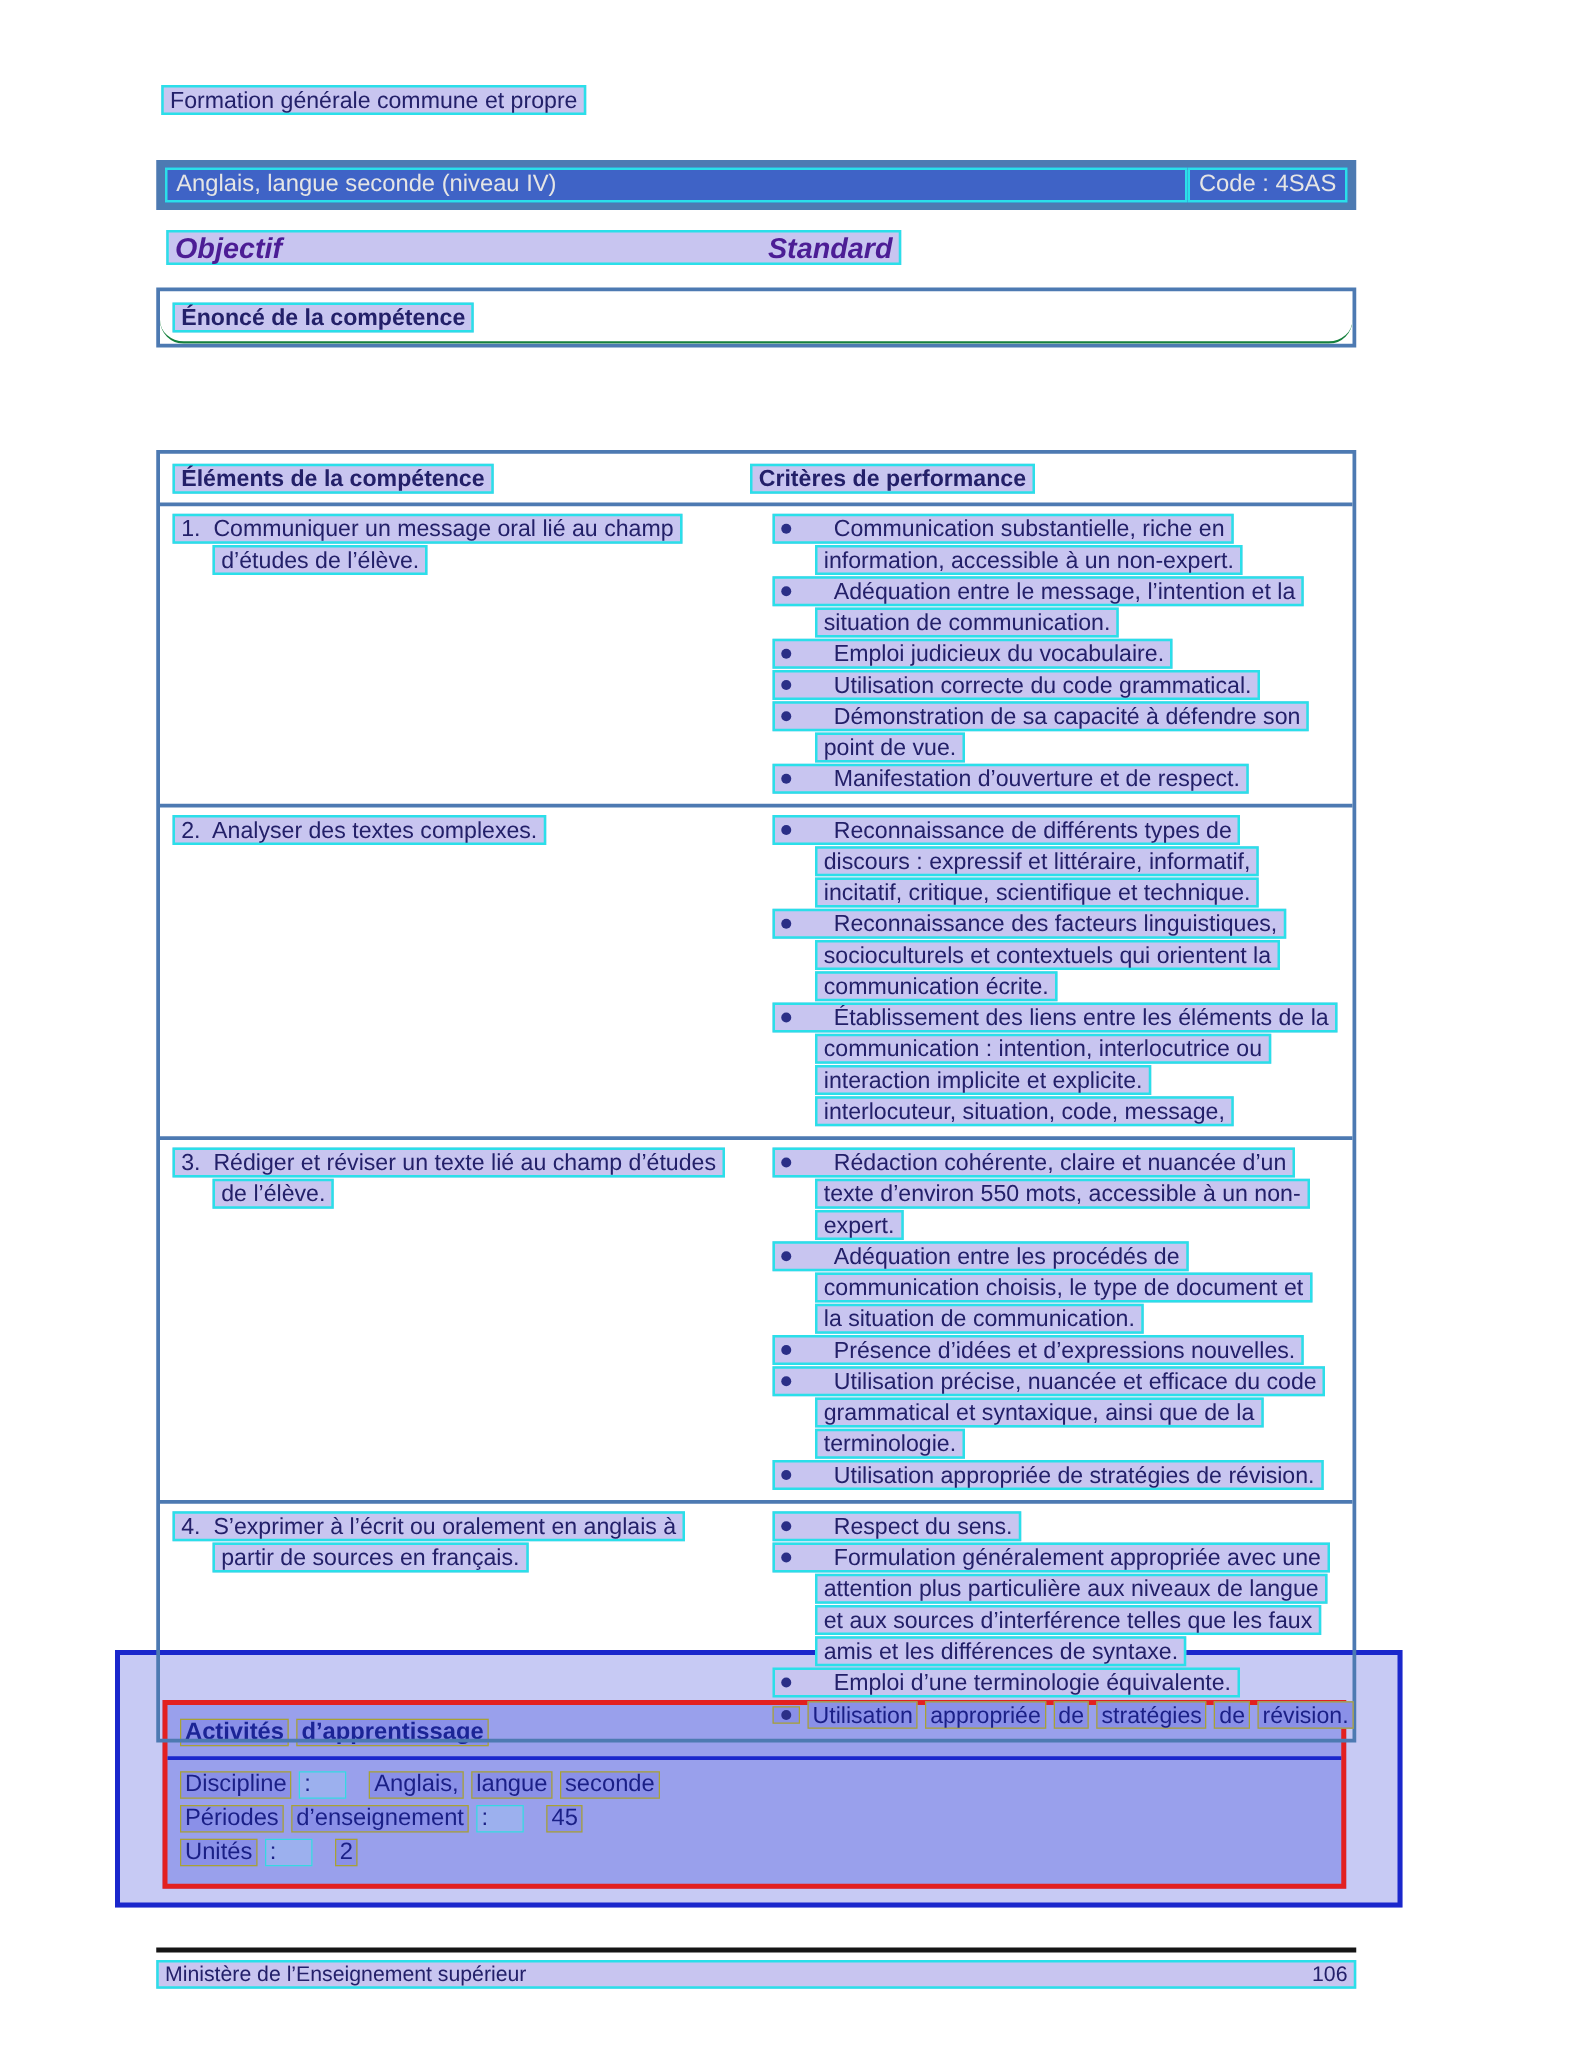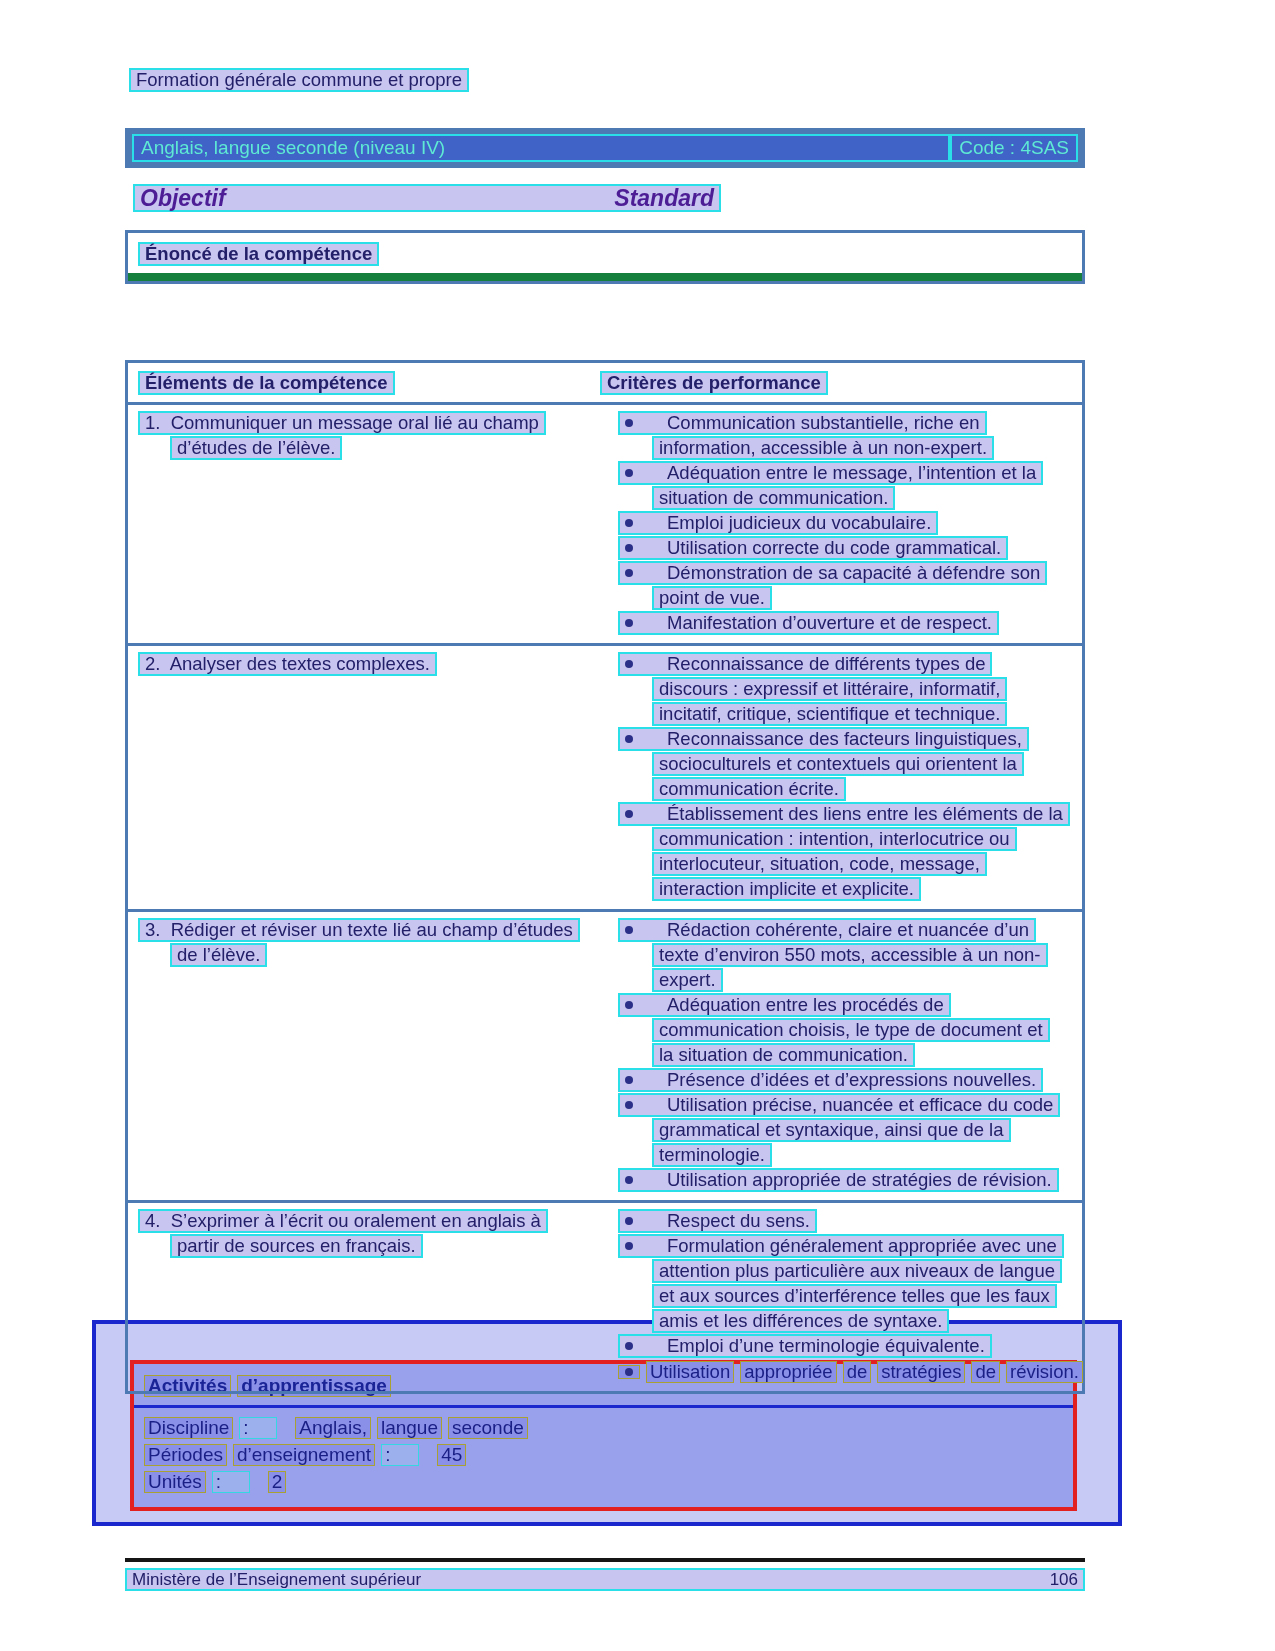--- a/index.html
+++ b/index.html
@@ -16,36 +16,36 @@
   .hl.bold{font-weight:bold;}
   
   .top-label{position:absolute;left:129px;top:68px;font-size:18px;}
   
   .header-bar{
     position:absolute;left:125px;top:128px;width:960px;height:40px;
     background:#4d7ab2;display:flex;align-items:center;justify-content:space-between;
     padding:0 7px;box-sizing:border-box;
   }
   .bar-box{
-    background:#3f63c6;border:2px solid #2bdfe9;color:#5eead4;
+    background:#3f63c6;border:2px solid #2bdfe9;color:#e5e5e5;
     font-size:19px;line-height:22px;padding:1px 7px;white-space:pre;
   }
   .bar-title{width:800px;}
   
   .heading-row{position:absolute;left:133px;top:184px;width:588px;}
   .heading-row .hl{
     display:flex;justify-content:space-between;width:100%;box-sizing:border-box;
     font-weight:bold;font-style:italic;font-size:23px;line-height:24px;color:#4c1d95;
   }
   
   .enonce-box{
     position:absolute;left:125px;top:230px;width:960px;box-sizing:border-box;
     border:3px solid #4d7ab2;background:#fff;
   }
-  .enonce-head{padding:9px 10px 7px;border-bottom:8px solid #15803d;}
+  .enonce-head{padding:9px 10px 7px;border-bottom:2px solid #15803d;border-radius:19px;}
   .enonce-body{padding:10px 10px 14px;}
   .tline{height:25px;}
   
   .comp-table{
     position:absolute;left:125px;top:360px;width:960px;box-sizing:border-box;
     border:3px solid #4d7ab2;background:transparent;z-index:2;
   }
   .thead{display:flex;padding:8px 0 7px;border-bottom:3px solid #4d7ab2;}
   .th1{flex:0 0 472px;padding-left:10px;box-sizing:border-box;}
   .trow{display:flex;padding:6px 0 7px;}
@@ -176,22 +176,22 @@
         </div>
         <div class="cell-cr">
           <div class="tline first-cr"><span class="hl with-bullet"><span class="bullet"></span><span>Reconnaissance de différents types de</span></span></div>
           <div class="tline cont-cr"><span class="hl">discours : expressif et littéraire, informatif,</span></div>
           <div class="tline cont-cr"><span class="hl">incitatif, critique, scientifique et technique.</span></div>
           <div class="tline first-cr"><span class="hl with-bullet"><span class="bullet"></span><span>Reconnaissance des facteurs linguistiques,</span></span></div>
           <div class="tline cont-cr"><span class="hl">socioculturels et contextuels qui orientent la</span></div>
           <div class="tline cont-cr"><span class="hl">communication écrite.</span></div>
           <div class="tline first-cr"><span class="hl with-bullet"><span class="bullet"></span><span>Établissement des liens entre les éléments de la</span></span></div>
           <div class="tline cont-cr"><span class="hl">communication : intention, interlocutrice ou</span></div>
+          <div class="tline cont-cr"><span class="hl">interaction implicite et explicite.</span></div>
           <div class="tline cont-cr"><span class="hl">interlocuteur, situation, code, message,</span></div>
-          <div class="tline cont-cr"><span class="hl">interaction implicite et explicite.</span></div>
         </div>
       </div>
       <div class="trow divided">
         <div class="cell-el">
           <div class="tline"><span class="hl">3.  Rédiger et réviser un texte lié au champ d’études</span></div>
           <div class="tline cont-el"><span class="hl">de l’élève.</span></div>
         </div>
         <div class="cell-cr">
           <div class="tline first-cr"><span class="hl with-bullet"><span class="bullet"></span><span>Rédaction cohérente, claire et nuancée d’un</span></span></div>
           <div class="tline cont-cr"><span class="hl">texte d’environ 550 mots, accessible à un non-</span></div>

